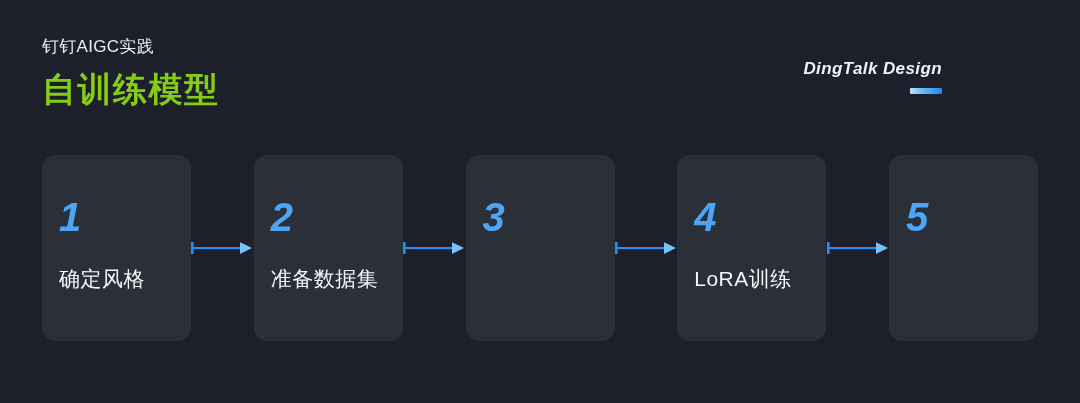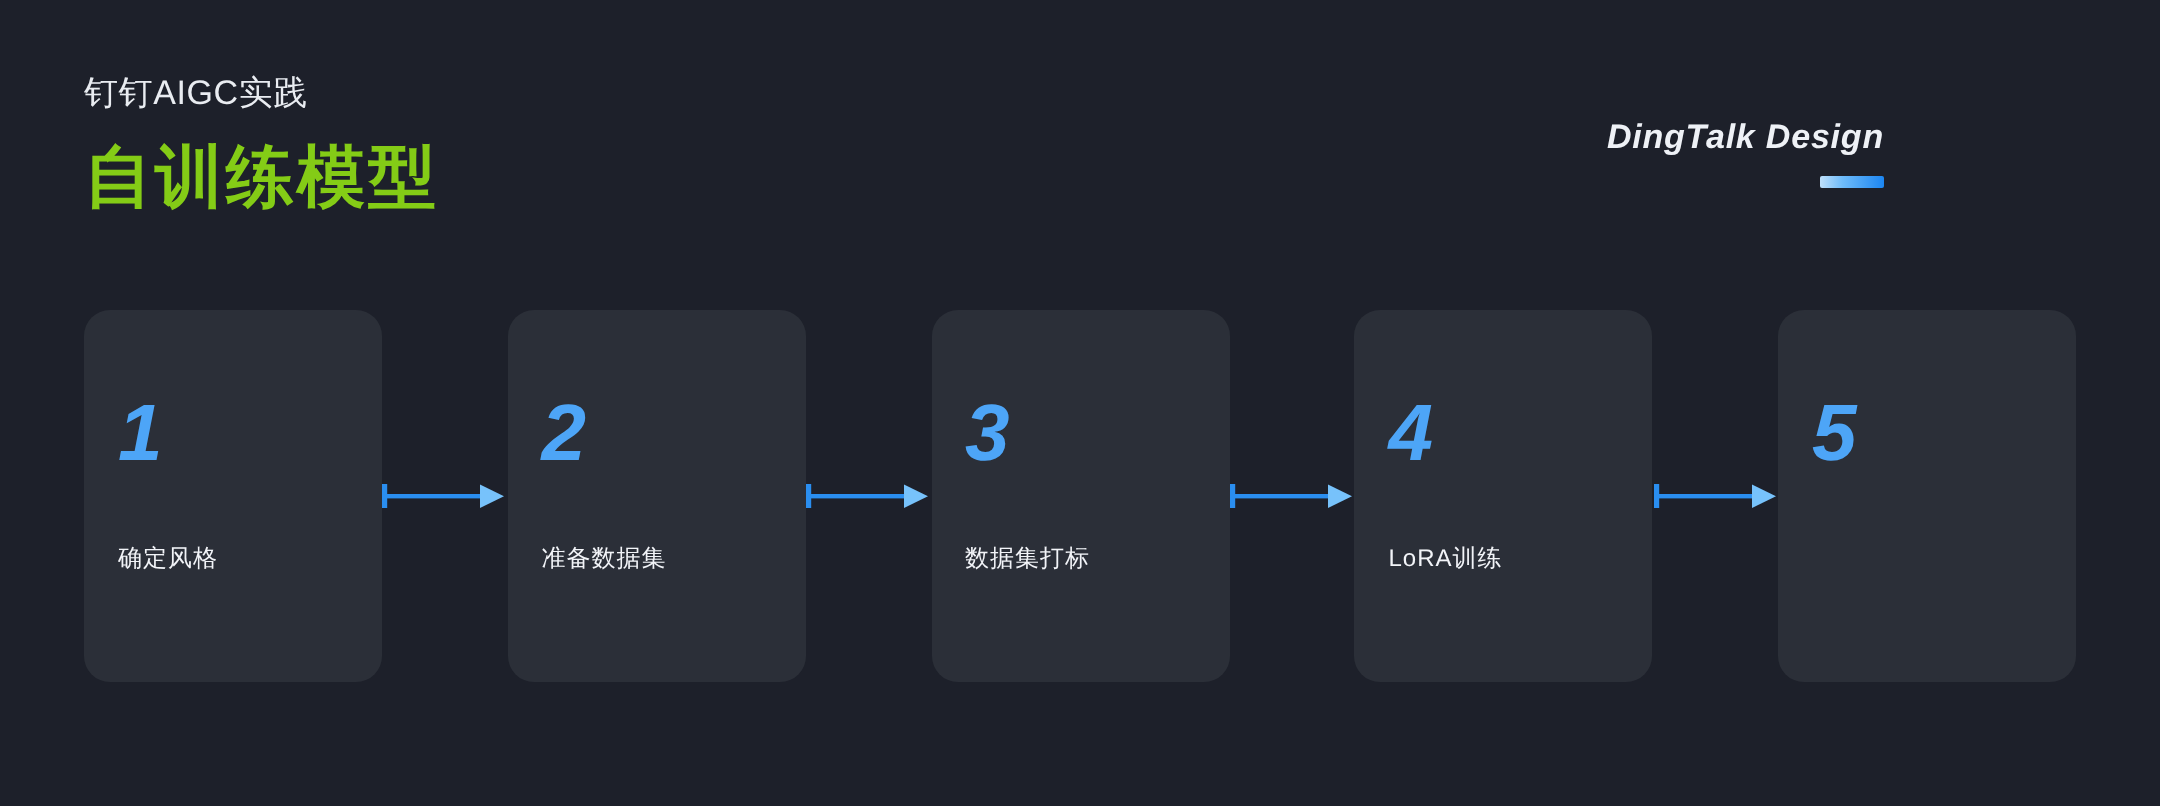--- a/index.html
+++ b/index.html
@@ -92,21 +92,21 @@
     line-height: 40px;
     font-style: italic;
     font-weight: 700;
     color: #4da5f7;
     letter-spacing: 0px;
   }
   .step-label {
     position: absolute;
     left: 17px;
     top: 112px;
-    font-size: 12px;
+    font-size: 21px;
     line-height: 24px;
     color: #f2f4f8;
     white-space: nowrap;
     letter-spacing: 0.5px;
   }
   .step-label.latin-italic {
     font-weight: 500;
   }
 
   .connector {
@@ -156,21 +156,20 @@
   <div class="connector">
     <svg width="62" height="16" viewBox="0 0 62 16" aria-hidden="true">
       <rect x="0" y="2" width="2.6" height="12" fill="#2a8ef0"></rect>
       <rect x="1" y="7" width="50" height="2.2" fill="#2a8ef0"></rect>
       <path d="M49 2.2 L61 8.1 L49 14 Z" fill="#77c2fb"></path>
     </svg>
   </div>
 
   <div class="step-card">
     <div class="step-num">3</div>
-    <div class="step-label">数据集打标</div>
   </div>
 
   <div class="connector">
     <svg width="62" height="16" viewBox="0 0 62 16" aria-hidden="true">
       <rect x="0" y="2" width="2.6" height="12" fill="#2a8ef0"></rect>
       <rect x="1" y="7" width="50" height="2.2" fill="#2a8ef0"></rect>
       <path d="M49 2.2 L61 8.1 L49 14 Z" fill="#77c2fb"></path>
     </svg>
   </div>
 

